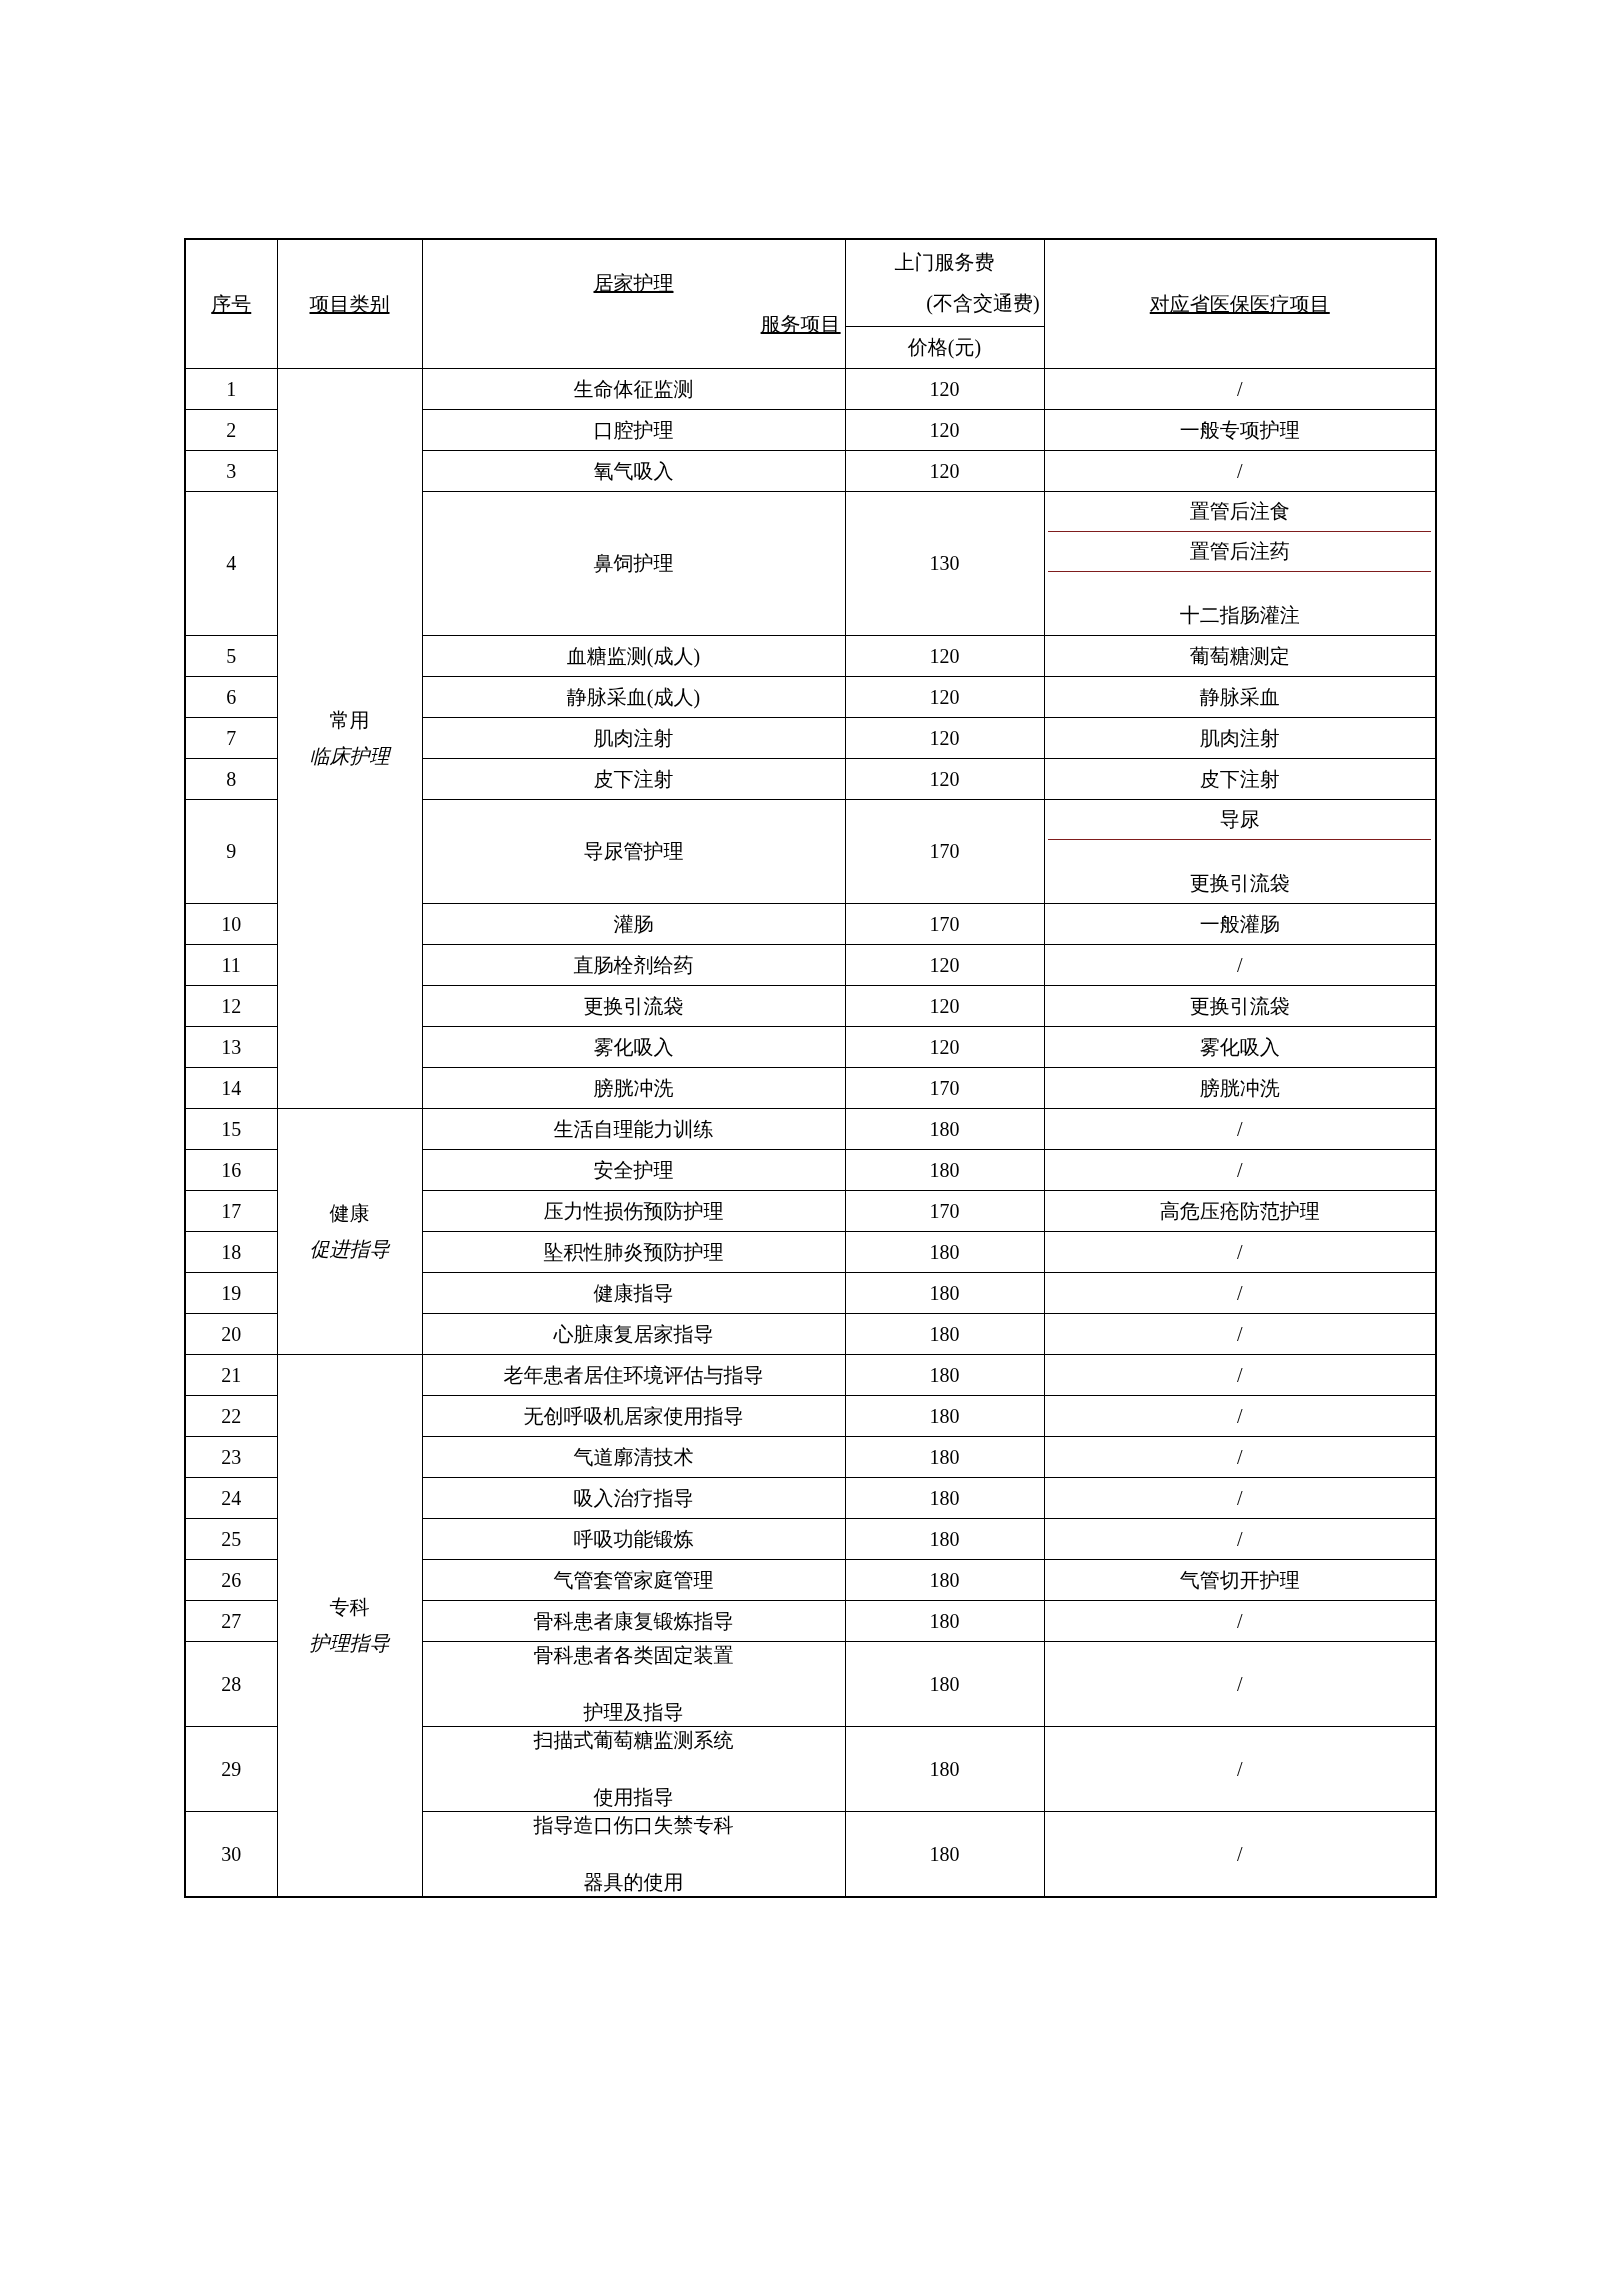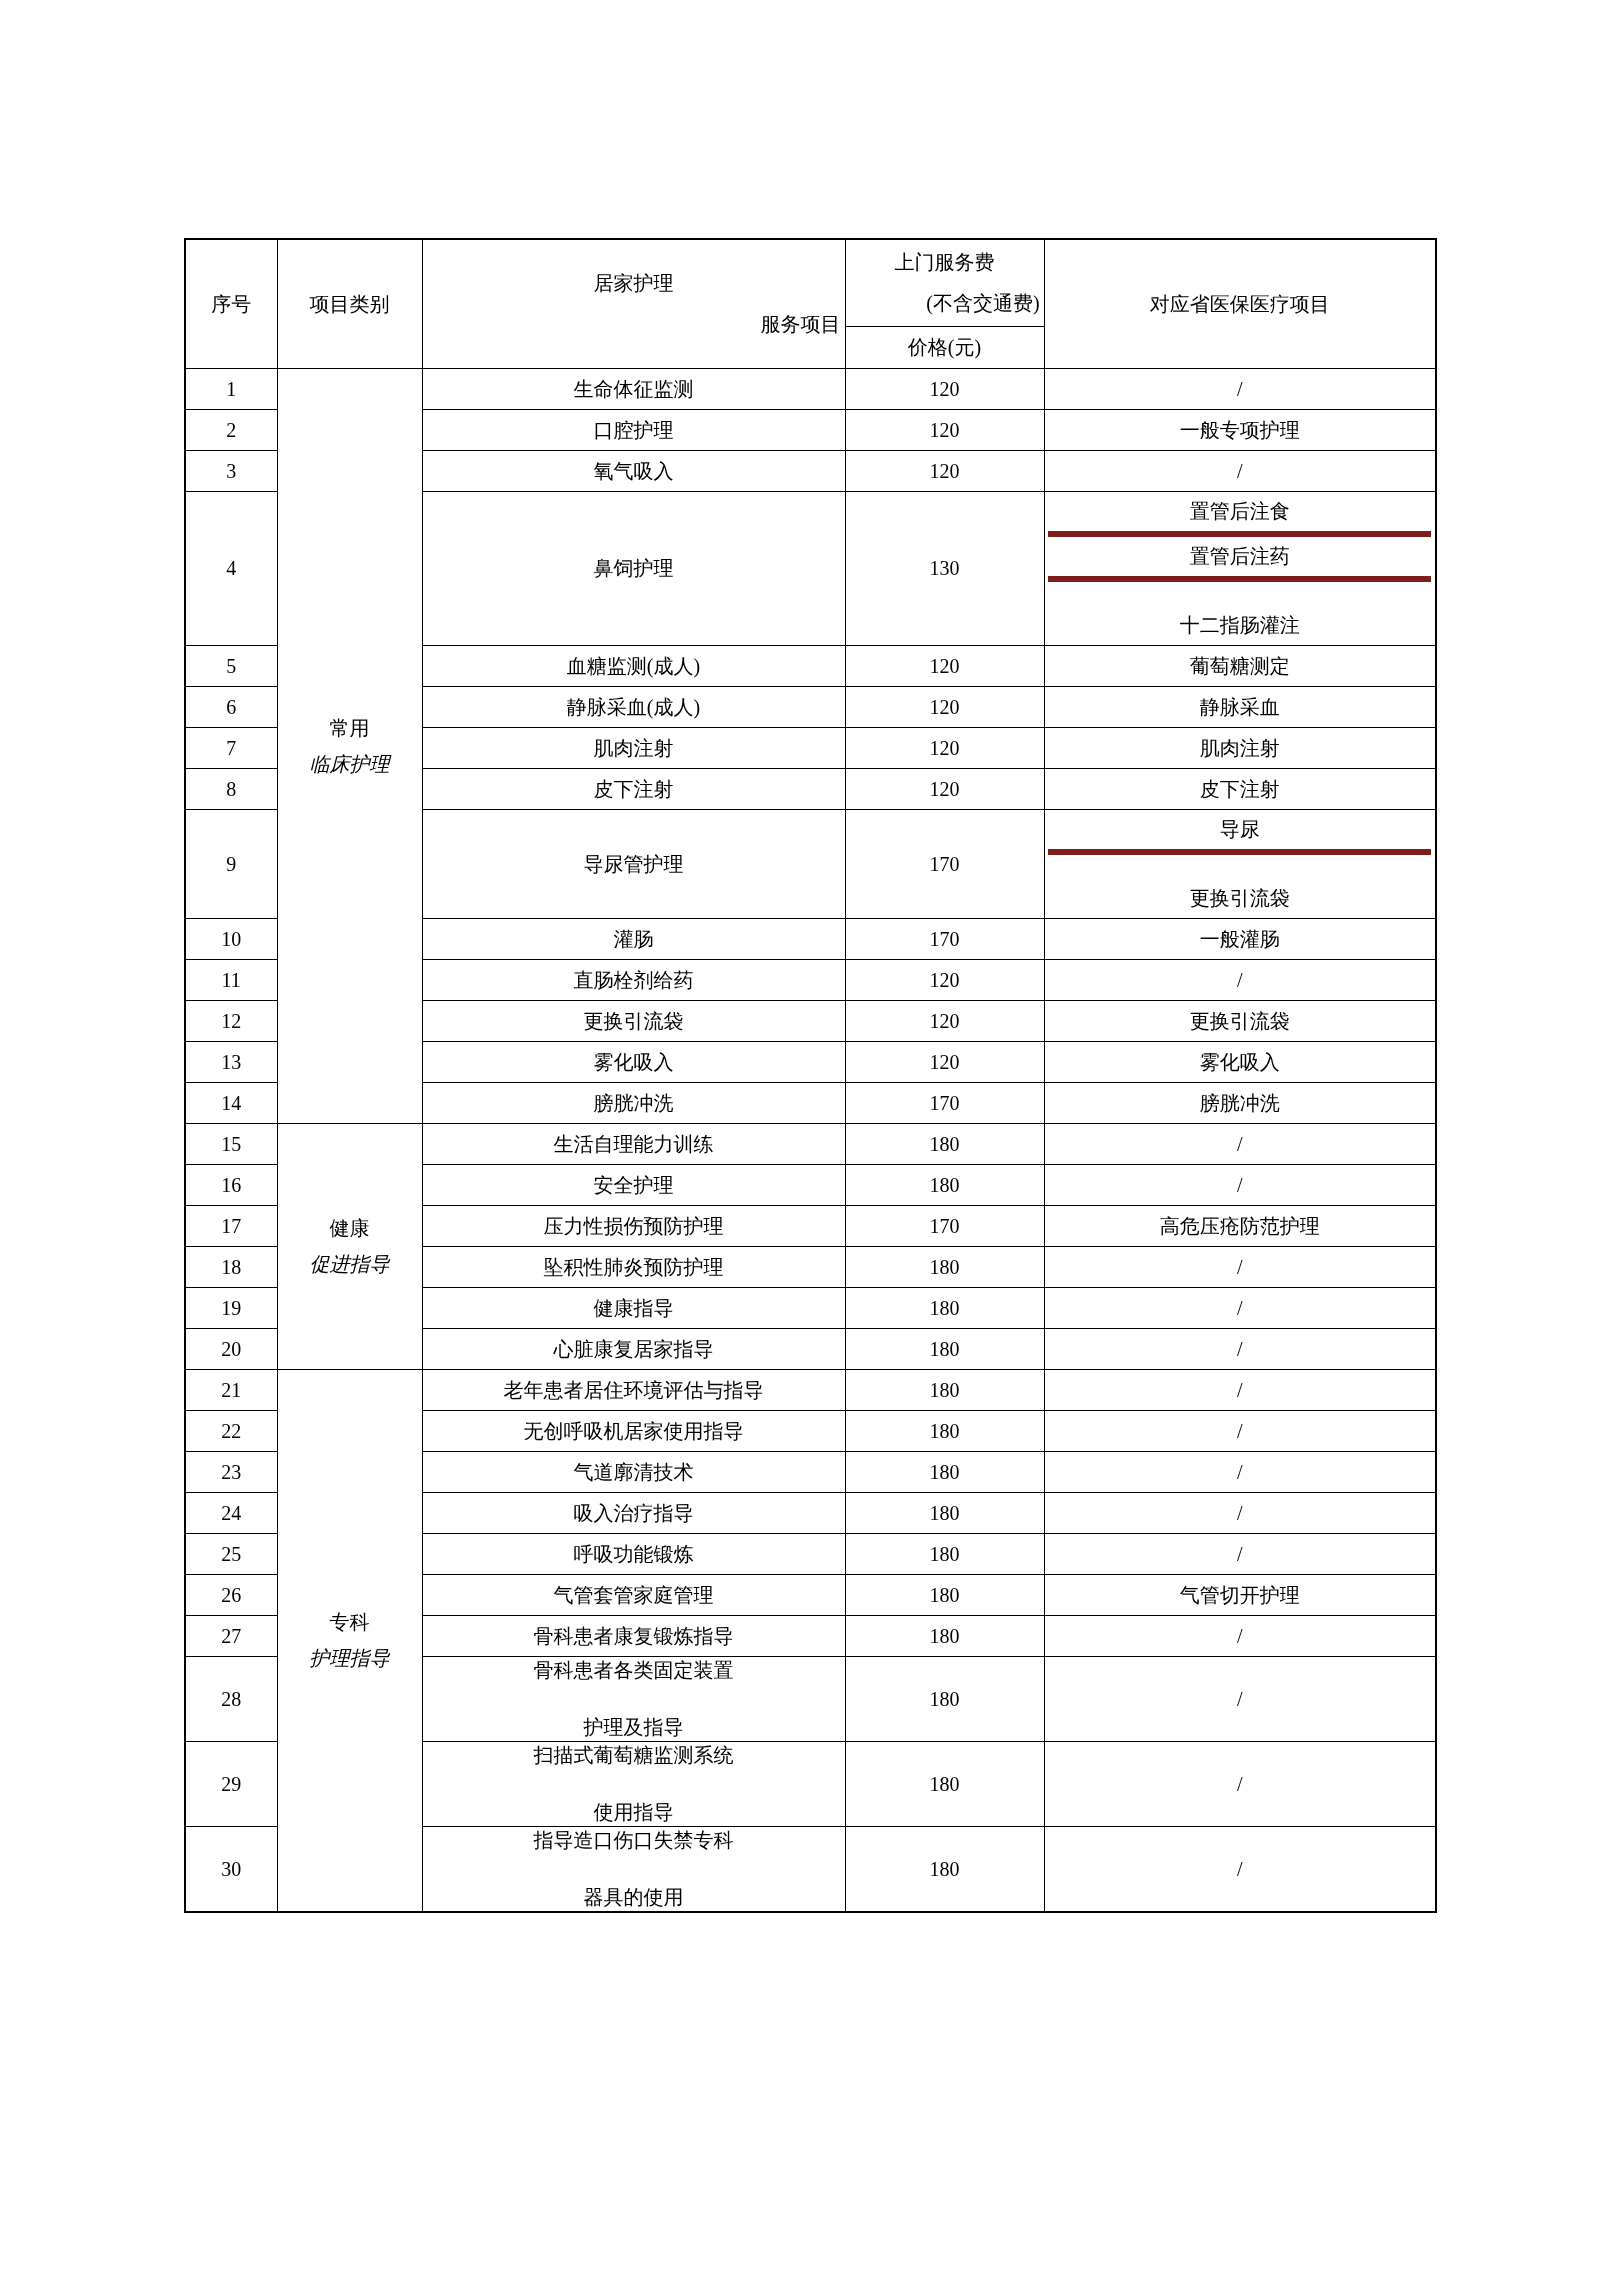--- a/index.html
+++ b/index.html
@@ -54,20 +54,21 @@
   .col-price  { width: 199px; }
   .col-ins    { width: 392px; }
 
   thead td {
     font-weight: bold;
     font-size: 22.5px;
     font-family: "Liberation Serif", "DejaVu Serif", serif;
   }
   thead .hdr-tall {
     height: 127px;
+    text-decoration: underline;
   }
   .hdr-fee-top {
     height: 86px;
     font-weight: bold;
     font-size: 22.5px;
     margin-top: 6px;
   }
   .hdr-fee-bot {
     height: 41px;
     font-weight: bold;
@@ -84,21 +85,21 @@
   .cat-cell span + span { margin-top: 9px; font-style: italic; }
   .item-2line span { display: block; }
   .item-2line span + span { margin-top: 30px; }
   .slash { font-size: 20.6px; }
   
   td.subsplit {
     padding: 0;
   }
   td.subsplit .sub {
     display: block;
-    border-bottom: 6px solid #7f1d1d;
+    border-bottom: 1px solid #7f1d1d;
     height: 39px;
     line-height: 39px;
   }
   td.subsplit .sub:last-child {
     border-bottom: none;
     margin-top: 24px;
   }
 </style>
 </head>
 <body>

